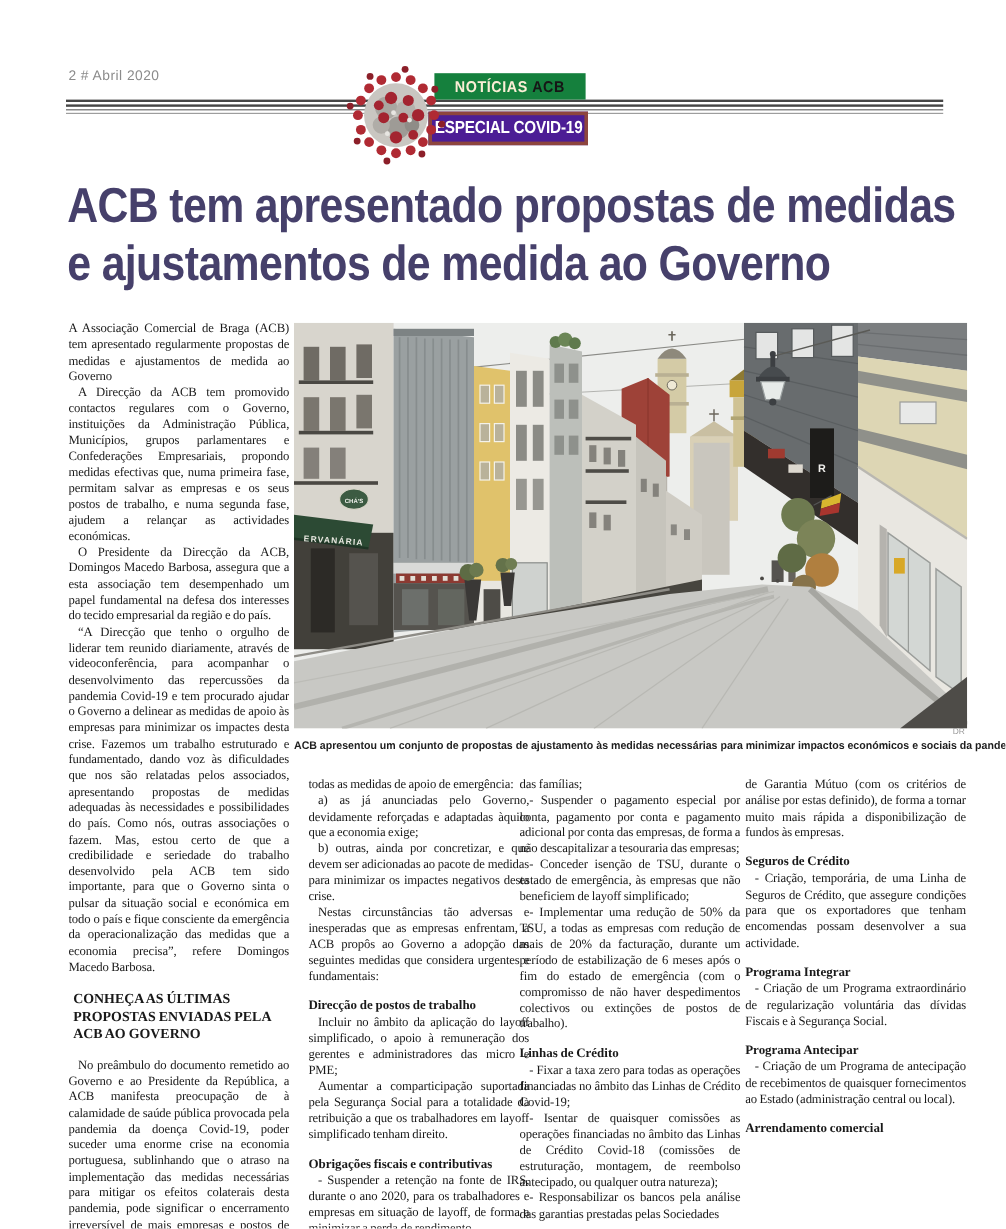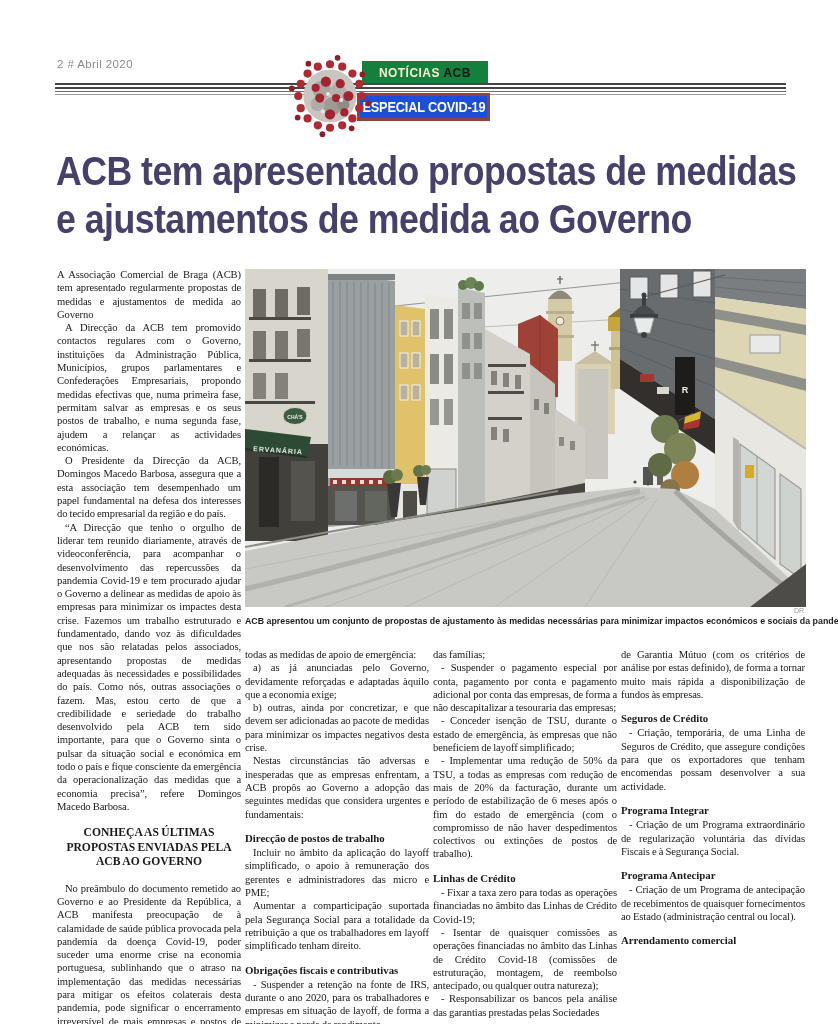--- a/index.html
+++ b/index.html
@@ -18,21 +18,21 @@
   .r4 { top:94px; height:1px; background:#9d9d9d; }
 
   .banner-noticias { position:absolute; left:362px; top:61px; width:126px; height:22px;
           background:#15803d; display:flex; align-items:center; justify-content:center;
           font-family:"Liberation Sans", sans-serif; font-weight:bold; font-size:13px; }
   .banner-noticias .in { transform:scaleX(.92); white-space:nowrap; }
   .banner-noticias .lt { color:#fbeed6; letter-spacing:.5px; }
   .banner-noticias .dk { color:#161616; letter-spacing:.5px; margin-left:4px; }
 
   .banner-covid { position:absolute; left:357px; top:93px; width:133px; height:28px;
-          background:#1d4ed8; border:3px solid #8d453e; color:#ffffff;
+          background:#4c1d95; border:3px solid #8d453e; color:#ffffff;
           display:flex; align-items:center; justify-content:center;
           font-family:"Liberation Sans", sans-serif; font-weight:bold; font-size:14.5px; }
   .banner-covid .in { transform:scaleX(.88); white-space:nowrap; letter-spacing:-.2px; }
 
   .virus { position:absolute; left:287px; top:53px; width:86px; height:86px; }
 
   
   .headline { position:absolute; left:56px; top:147px; width:860px;
           font-family:"Liberation Sans", sans-serif; font-weight:bold;
           color:#46406b; font-size:41px; line-height:48px; letter-spacing:-.6px;
@@ -49,24 +49,24 @@
           color:#1d1d1d; transform:scaleX(.96); transform-origin:0 0; white-space:nowrap; }
 
   
   .col { position:absolute; width:184px; font-size:10.6px; line-height:13.3px;
          text-align:justify; color:#191919; overflow:hidden; letter-spacing:-.1px;
          word-spacing:-.4px; }
   .col p { text-indent:8px; }
   .col p.ni { text-indent:0; }
   .col h3 { font-size:10.8px; margin-top:11px; margin-bottom:1px; text-align:left;
             letter-spacing:0; }
-  .col h3.center { text-align:center; margin:13px 4px 12px; font-size:11.6px;
+  .col h3.center { margin:13px 4px 12px; font-size:11.6px;
             line-height:14.5px; }
   #col1 { left:57px;  top:268px; height:756px; }
-  #col2 { left:245px; top:648px; height:376px; }
+  #col2 { left:257px; top:648px; height:376px; }
   #col3 { left:433px; top:648px; height:376px; }
   #col4 { left:621px; top:648px; height:376px; }
 </style>
 </head>
 <body>
 
 <div class="page">
 
   <div class="date">2 # Abril 2020</div>
   <div class="rule r1"></div>

